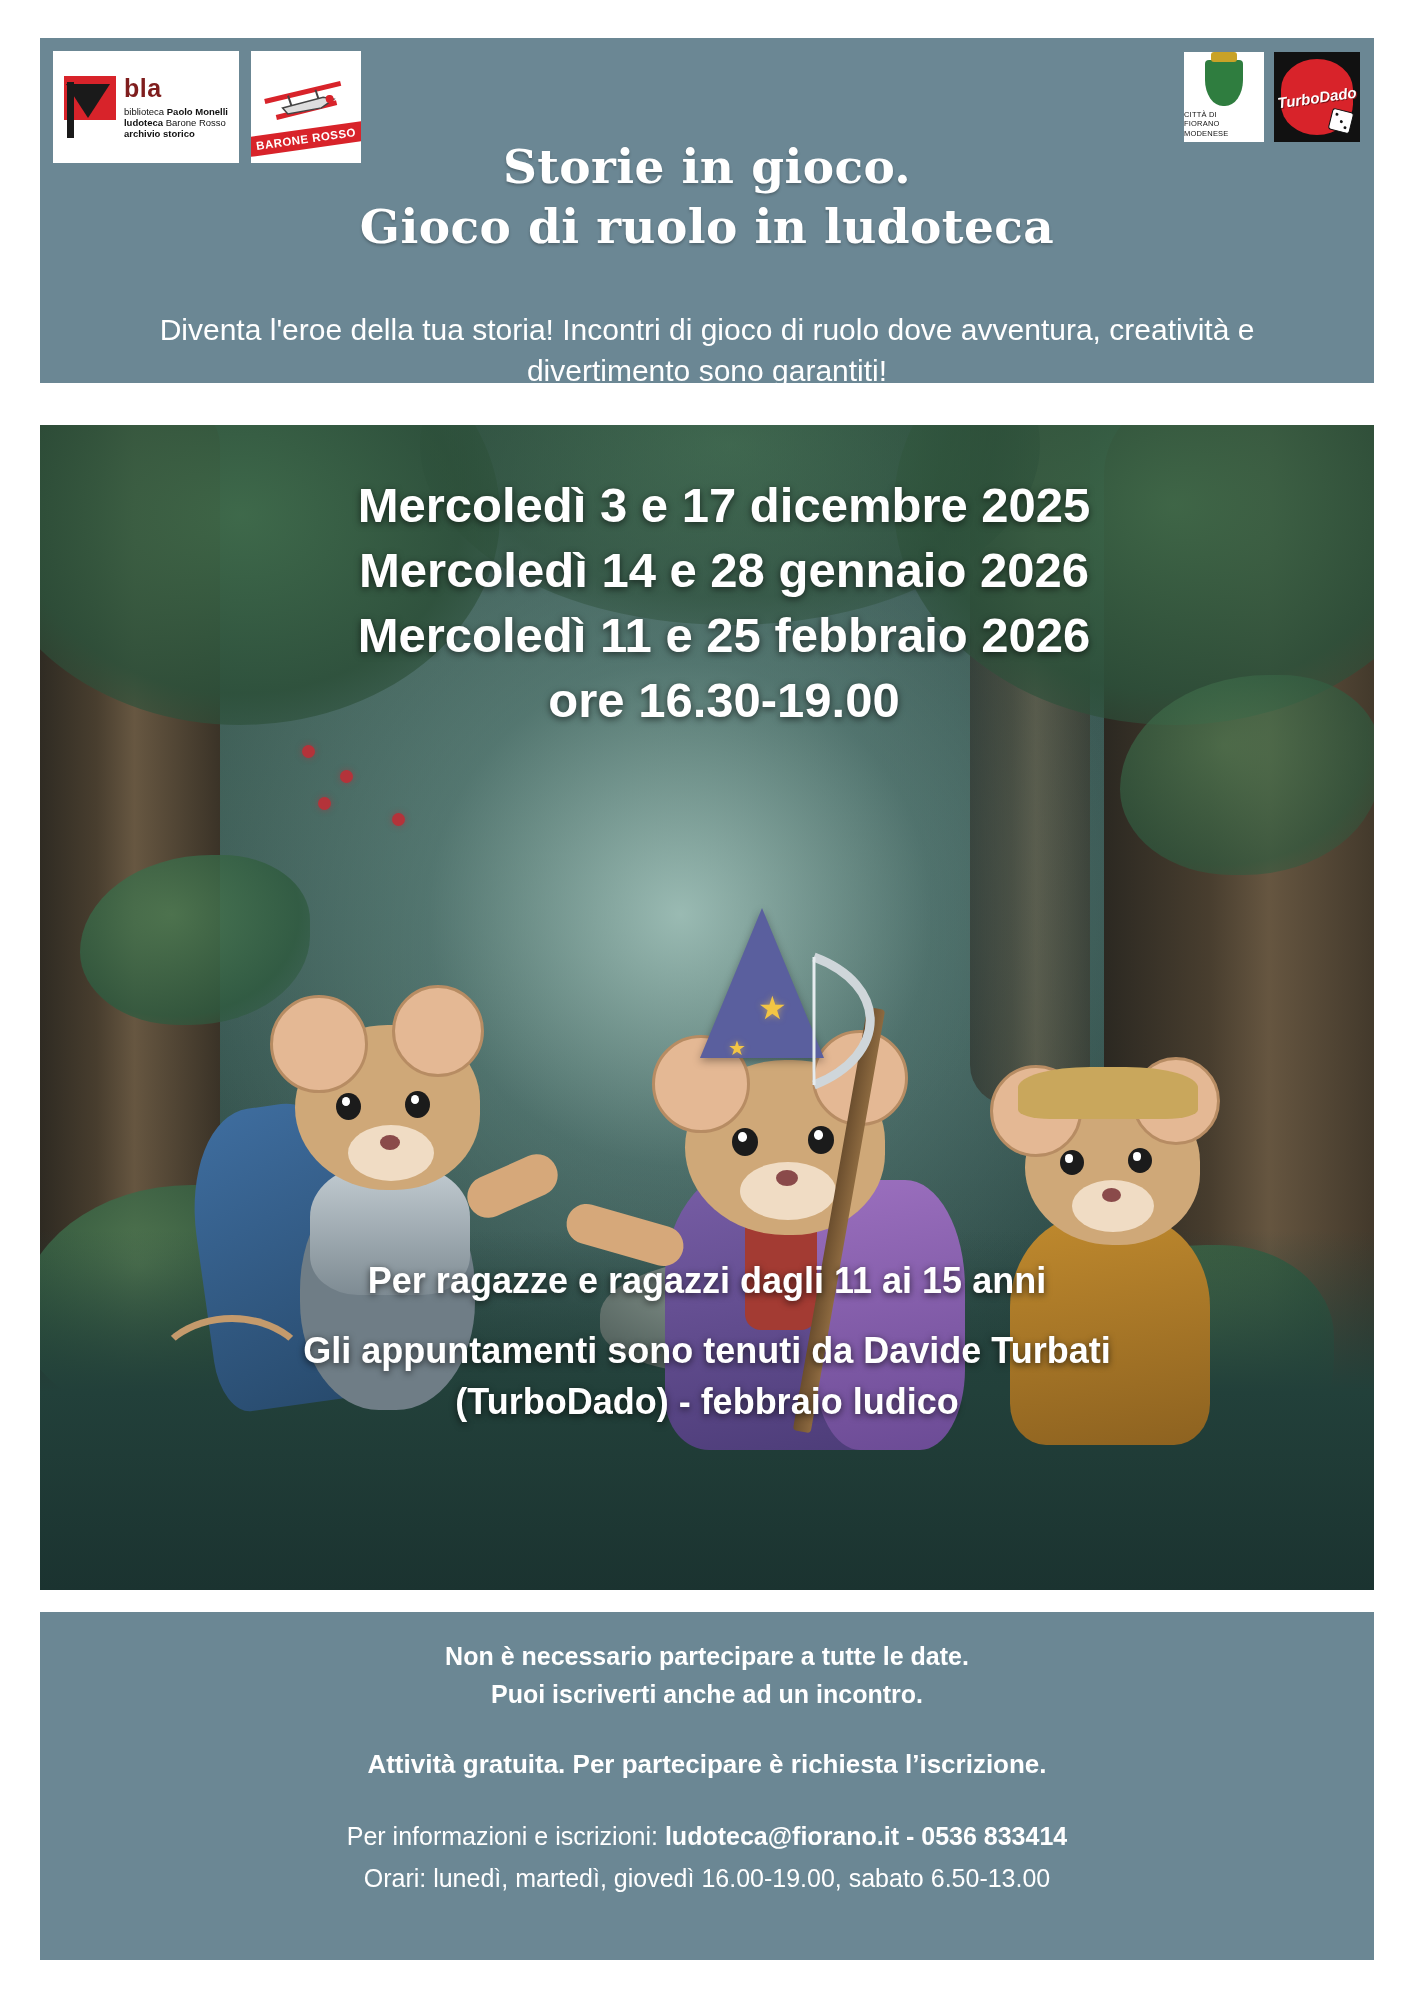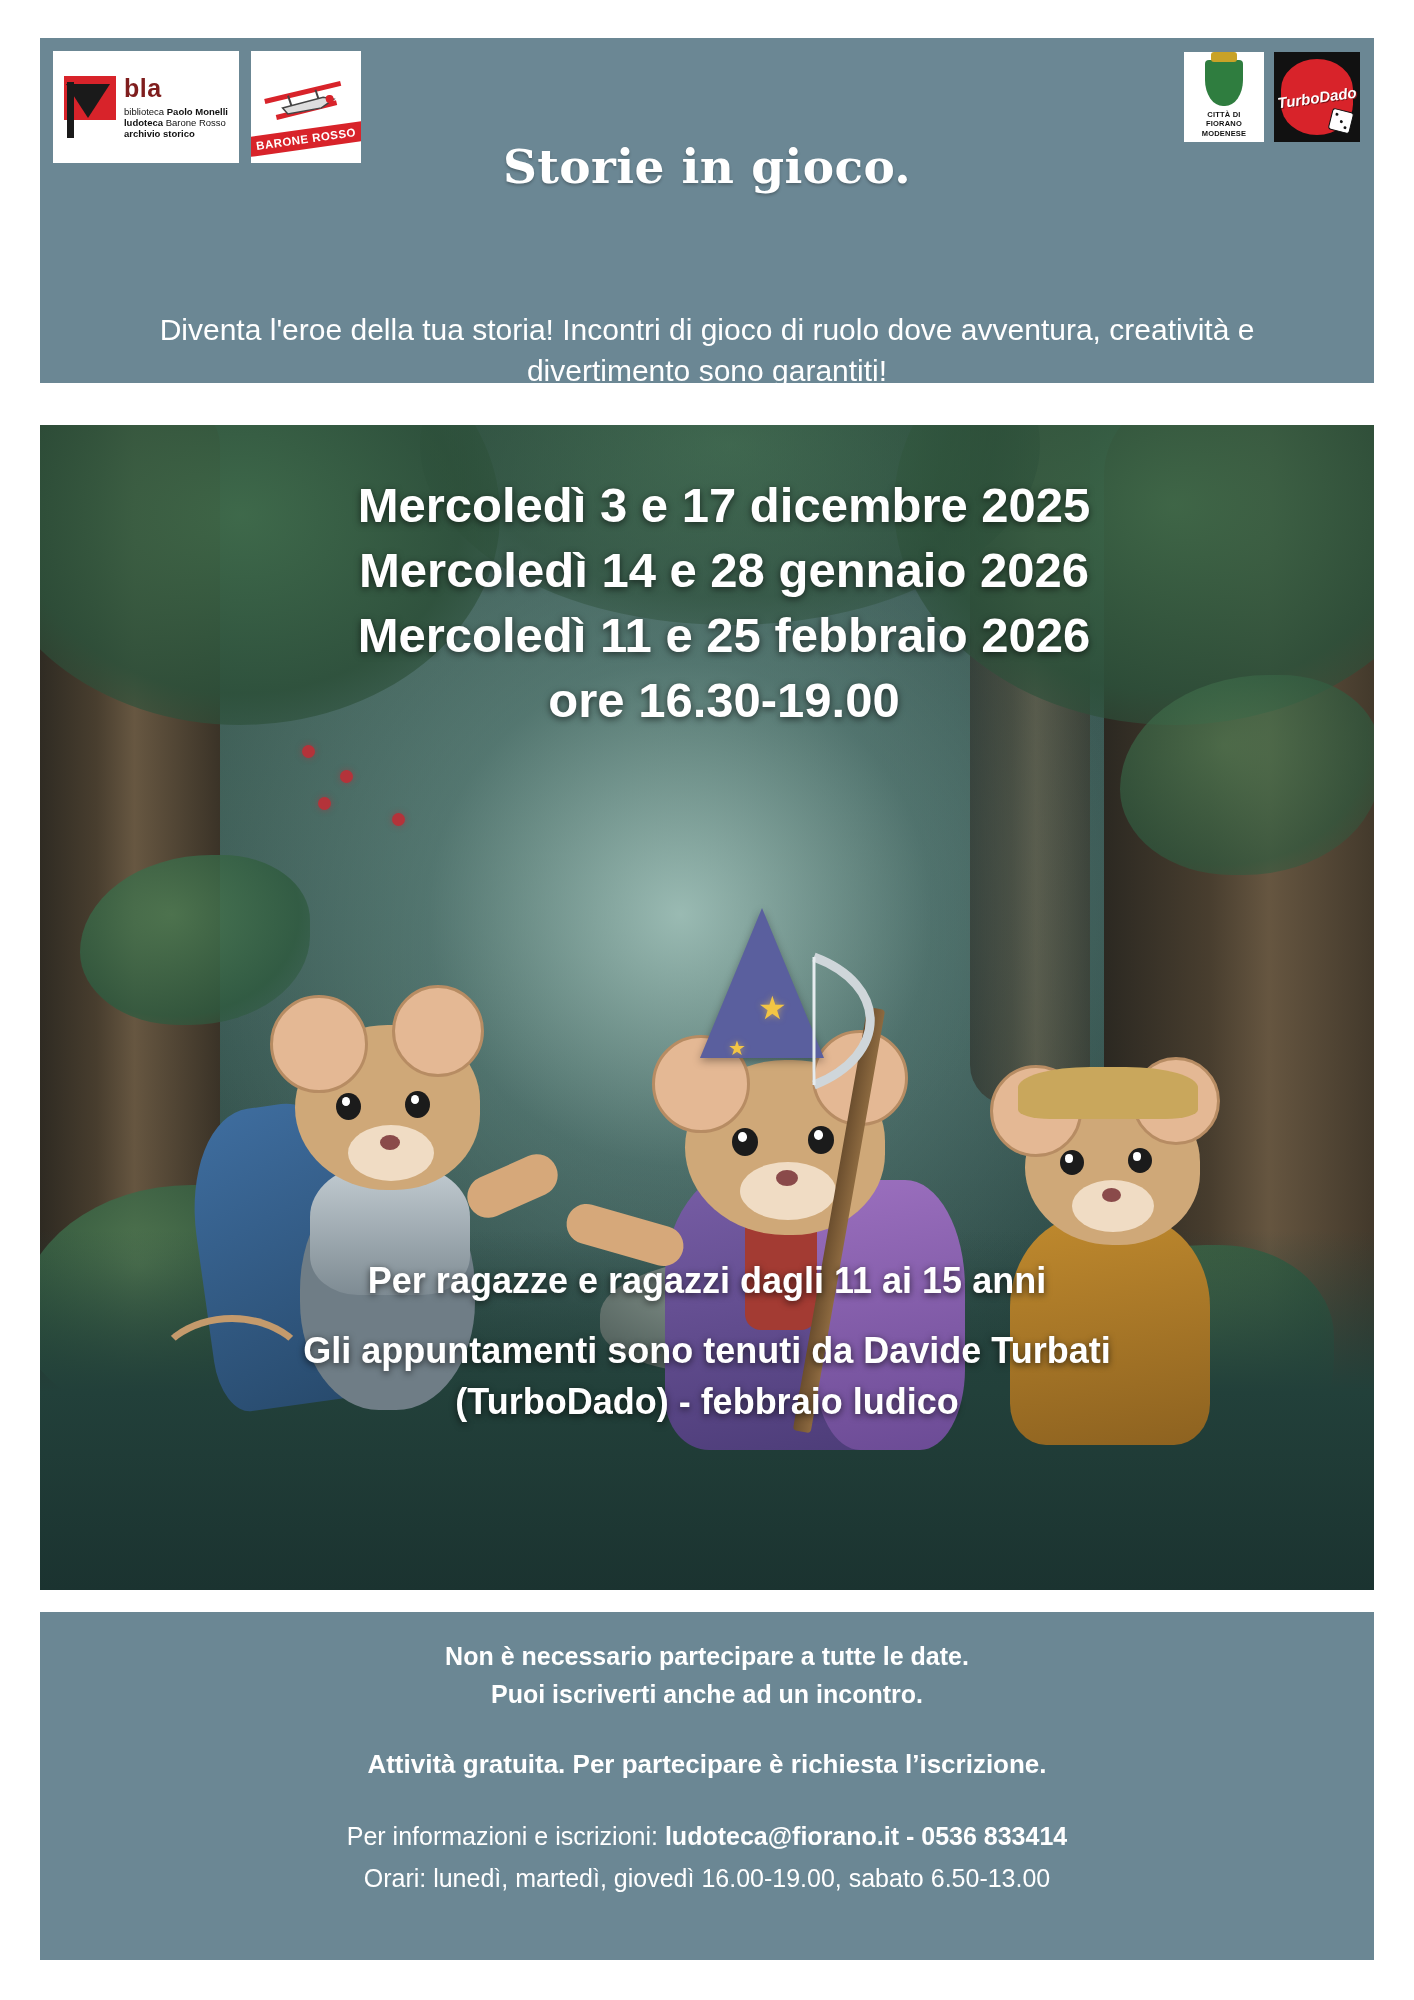--- a/index.html
+++ b/index.html
@@ -152,23 +152,23 @@
     left: 50%;
     top: -8px;
     transform: translateX(-50%);
     width: 26px;
     height: 10px;
     background: #c9a227;
     border-radius: 3px;
   }
   .comune-text {
     font-size: 7.5px;
-    font-weight: 700;
+    font-weight: 400;
     color: #111;
-    text-align: center;
+    text-align: left;
     line-height: 1.25;
     margin-top: 4px;
     letter-spacing: .2px;
   }
   .logo-turbo {
     width: 86px;
     height: 90px;
     background: #111;
     position: relative;
   }
@@ -502,20 +502,21 @@
         <div class="turbo-dice">
             <span></span>
             <span></span>
             <span></span>
           </div>
       </div>
     </div>
 
     <div class="title">
       <div>Storie in gioco.</div>
+      <div>Gioco di ruolo in ludoteca</div>
     </div>
 
     <div class="subtitle">
       <span>Diventa l'eroe della tua storia! Incontri di gioco di ruolo dove avventura,</span>
       <span>creatività e divertimento sono garantiti!</span>
     </div>
   </div>
 
   <div class="art">
     <div class="bg"></div>

